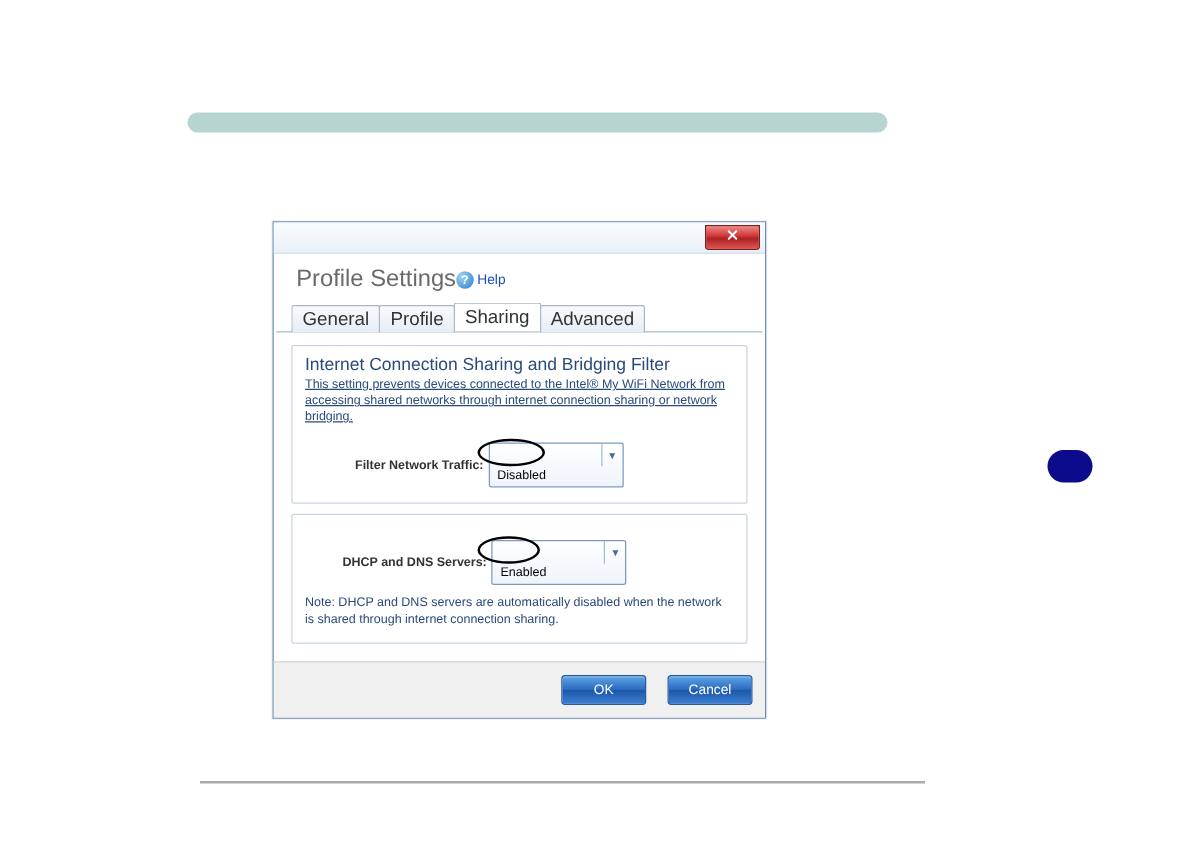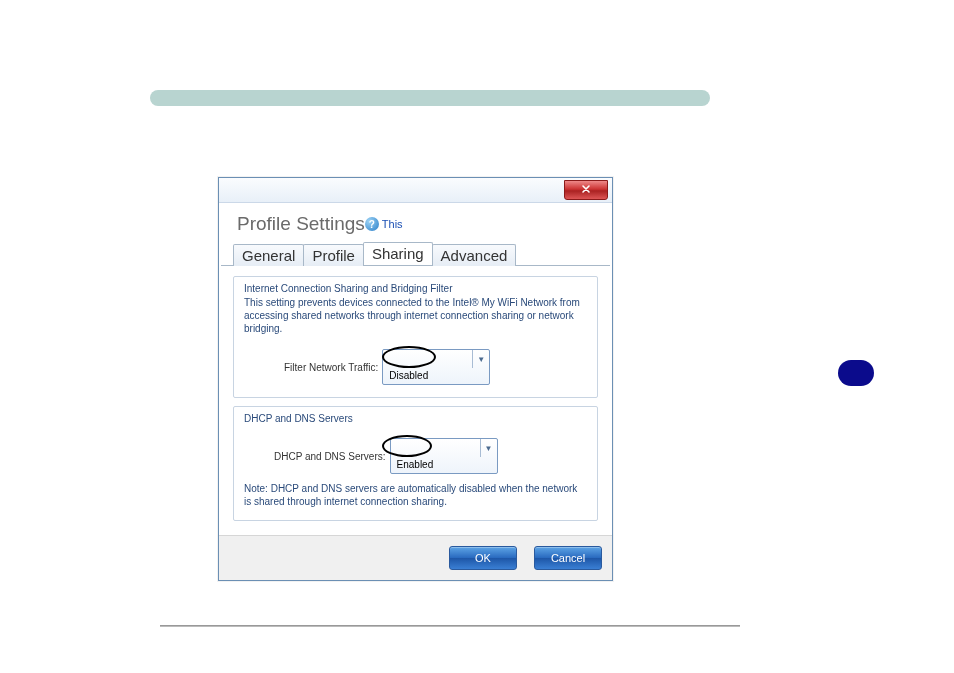--- a/index.html
+++ b/index.html
@@ -120,39 +120,41 @@
       padding: 10px 12px 6px 12px;
     }
     .group {
       border: 1px solid #c8d4e2;
       border-radius: 2px;
       padding: 6px 10px 12px 10px;
       margin-bottom: 8px;
     }
     .group-title {
       color: #2a4a7a;
-      font-size: 10px;
+      font-size: 14px;
       margin-bottom: 2px;
     }
     .group-desc {
       color: #2a4a7a;
       font-size: 10px;
       line-height: 1.3;
+      text-decoration: underline;
     }
     .row {
       margin-top: 14px;
       display: flex;
       align-items: center;
       justify-content: flex-start;
       padding-left: 40px;
     }
     .row-label {
       color: #333;
       font-size: 10px;
       margin-right: 4px;
+      font-weight: bold;
     }
     .combo {
       display: inline-flex;
       align-items: center;
       width: 100px;
       height: 18px;
       border: 1px solid #7a9ac2;
       background: linear-gradient(#fff, #eef4fb);
       font-size: 10px;
       padding: 16px 0 0 6px;
@@ -226,21 +228,21 @@
       <svg width="10" height="10" viewBox="0 0 10 10">
         <path d="M2 2 L8 8 M8 2 L2 8" stroke="#fff" stroke-width="1.6" stroke-linecap="round"></path>
       </svg>
     </div>
   </div>
 
   <div class="header">
     <div class="header-title">Profile Settings</div>
     <div class="help-link">
       <span class="help-icon">?</span>
-      <span>This</span>
+      <span>Help</span>
     </div>
   </div>
 
   <div class="tabs">
     <div class="tab">General</div>
     <div class="tab">Profile</div>
     <div class="tab active">Sharing</div>
     <div class="tab">Advanced</div>
   </div>
 
@@ -253,21 +255,20 @@
         <span class="row-label">Filter Network Traffic:</span>
         <div class="combo">
           <span>Disabled</span>
           <span class="combo-arrow">▼</span>
         </div>
         <div class="circle-highlight" style="left:138px; top:-3px; width:50px; height:18px;"></div>
       </div>
     </div>
 
     <div class="group">
-      <div class="group-title">DHCP and DNS Servers</div>
       <div class="row" style="position:relative; padding-left:30px;">
         <span class="row-label">DHCP and DNS Servers:</span>
         <div class="combo">
           <span>Enabled</span>
           <span class="combo-arrow">▼</span>
         </div>
         <div class="circle-highlight" style="left:138px; top:-3px; width:46px; height:18px;"></div>
       </div>
       <div class="note">Note: DHCP and DNS servers are automatically disabled when the network is shared through internet connection sharing.</div>
     </div>

